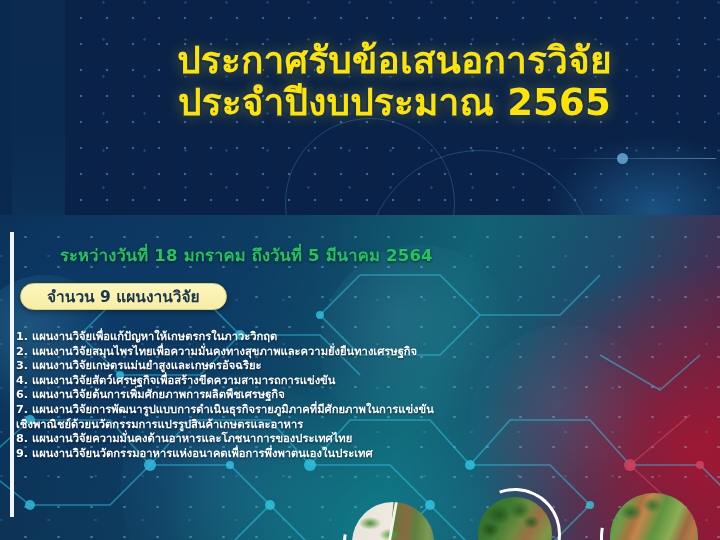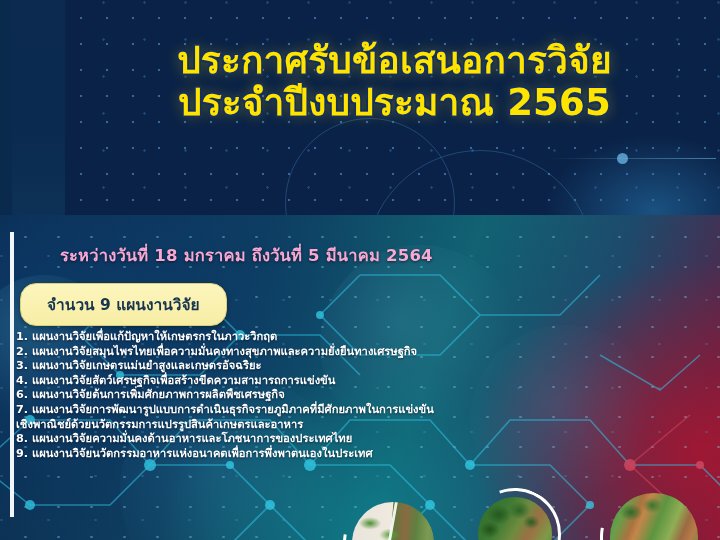--- a/index.html
+++ b/index.html
@@ -63,26 +63,26 @@
   .bubble { position:absolute; border-radius:50%; }
 
   .body-dots { position:absolute; inset:0;
      background-image:
        radial-gradient(circle, rgba(130,205,235,.40) 1px, rgba(0,0,0,0) 1.5px),
        radial-gradient(circle, rgba(110,180,220,.22) 1px, rgba(0,0,0,0) 1.4px);
      background-size:33px 30px, 47px 44px;
      background-position:9px 7px, 25px 19px; }
 
   
-  .date-line { position:absolute; left:60px; top:242px; color:#f9a8d4;
+  .date-line { position:absolute; left:60px; top:242px; color:#22c55e;
      font-size:16.5px; font-weight:bold; letter-spacing:.2px;
      text-shadow:0 1px 3px rgba(0,0,0,.55); }
 
   
-  .badge { position:absolute; left:20px; top:283px; padding:8px 26px;
+  .badge { position:absolute; left:20px; top:283px; padding:0 26px;
      background:linear-gradient(180deg,#fdf6bd 0%,#f7eda4 100%);
      border:1px solid #d9cf7a; border-radius:16px;
      color:#17354f; font-size:15.5px; font-weight:bold;
      box-shadow:0 2px 5px rgba(0,0,0,.32); }
 
   
   .list { position:absolute; left:16px; top:330px; width:420px; }
   .li { color:#ffffff; font-size:11.2px; line-height:14.6px; font-weight:bold;
         white-space:nowrap; text-shadow:0 1px 2px rgba(0,5,20,.6); }
   .li.wrap { white-space:normal; }

